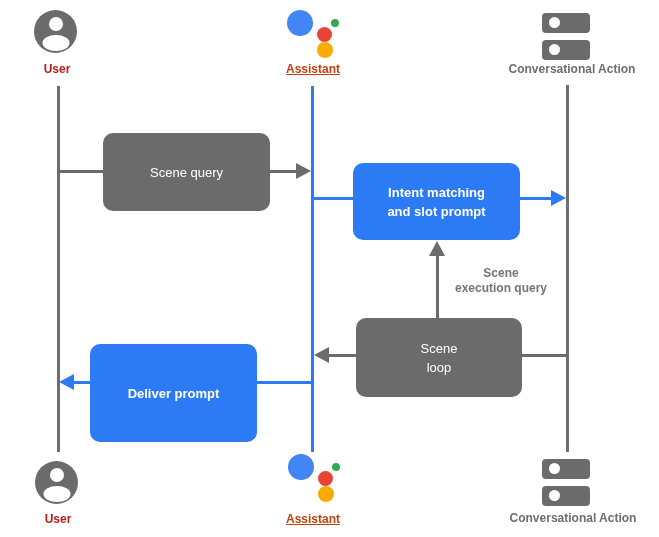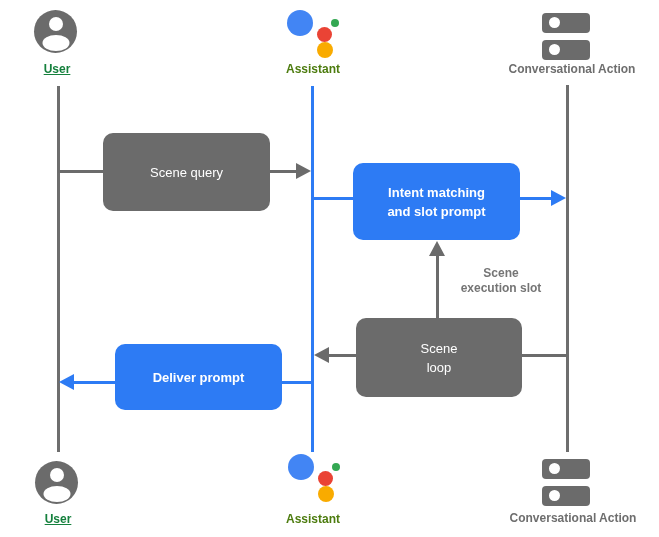--- a/index.html
+++ b/index.html
@@ -40,21 +40,21 @@
   .node {
     position:absolute; border-radius:10px; z-index:2;
     display:flex; flex-direction:column; align-items:center; justify-content:center;
     color:#ffffff; font-size:13px; line-height:19px; text-align:center;
   }
   .node.gray { background:#6b6b6b; }
   .node.blue { background:#2d7bf4;font-weight:bold; }
   #user-query-box     { left:103px; top:133px; width:167px; height:78px; }
   #intent-box         { left:353px; top:163px; width:167px; height:77px; }
   #scene-logic-box    { left:356px; top:318px; width:166px; height:79px; }
-  #deliver-prompt-box { left:115px; top:344px; width:167px; height:66px;align-items:center; }
+  #deliver-prompt-box { left:90px; top:344px; width:167px; height:98px;align-items:center; }
 
   
   .user-icon {
     position:absolute; width:43px; height:43px; border-radius:50%;
     background:#6b6b6b; overflow:hidden; z-index:2;
   }
   .user-icon::before {
     content:""; position:absolute; left:50%; top:7px; transform:translateX(-50%);
     width:14px; height:14px; border-radius:50%; background:#fff;
   }
@@ -84,23 +84,23 @@
     content:""; position:absolute; left:7px; top:4px;
     width:11px; height:11px; border-radius:50%; background:#fff;
   }
   .server-tray.t1 { top:0; } .server-tray.t2 { top:27px; }
 
   
   .actor-label {
     position:absolute; transform:translateX(-50%); white-space:nowrap;
     font-size:12px; font-weight:700; z-index:2;
   }
-  .actor-label.dark   { color:#15803d;text-decoration:underline; }
+  .actor-label.dark   { color:#b91c1c; }
   .actor-label.medium { color:#6e6e6e;text-align:right; }
-  .actor-label.light  { color:#4d7c0f; }
+  .actor-label.light  { color:#c2410c;text-decoration:underline; }
   #user-label-top      { left:57px;  top:62px; }
   #assistant-label-top { left:313px; top:62px; }
   #action-label-top    { left:572px; top:62px; }
   #user-label-bottom      { left:58px;  top:512px; }
   #assistant-label-bottom { left:313px; top:512px; }
   #action-label-bottom    { left:573px; top:511px; }
 
   .loop-label {
     position:absolute; left:501px; top:266px; transform:translateX(-50%);
     text-align:center; font-size:12px; font-weight:700; color:#757575;
@@ -138,21 +138,21 @@
   <div class="node gray" id="scene-logic-box">
     <span>Scene</span>
     <span>loop</span>
   </div>
   <div class="node blue" id="deliver-prompt-box">
     <span>Deliver prompt</span>
   </div>
 
   <div class="loop-label">
     <div>Scene</div>
-    <div>execution slot</div>
+    <div>execution query</div>
   </div>
 
   <div class="user-icon" id="user-icon-top"></div>
   <div class="actor-label dark" id="user-label-top">User</div>
 
   <div class="assistant-logo" id="assistant-logo-top">
     <div class="dot blue"></div>
     <div class="dot red"></div>
     <div class="dot green"></div>
     <div class="dot orange"></div>

